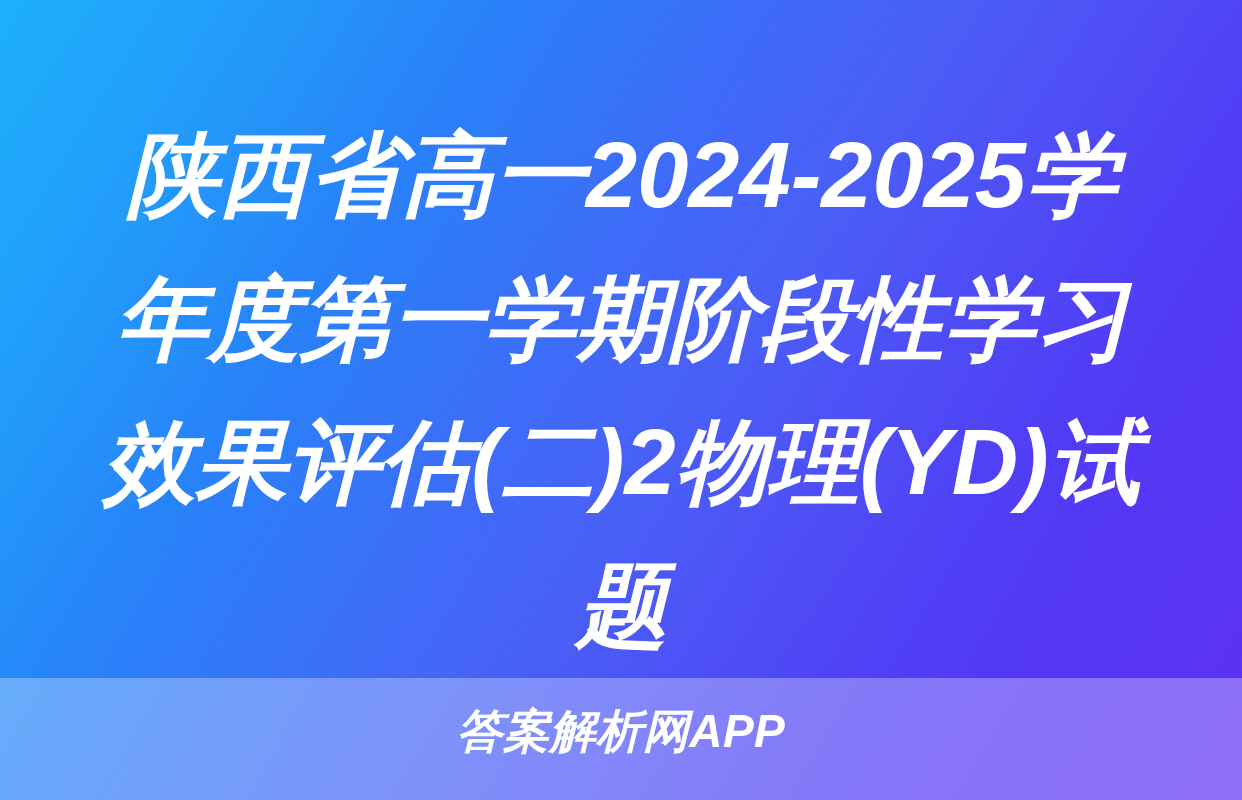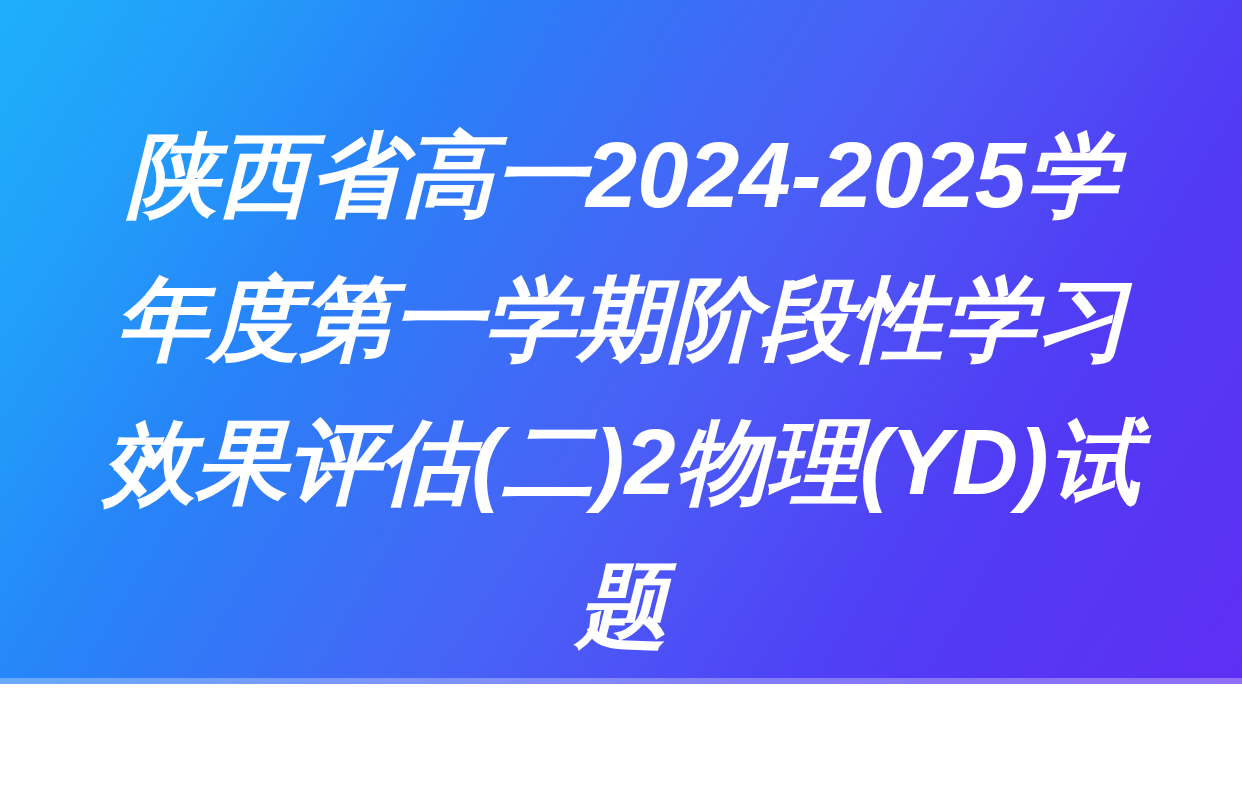--- a/index.html
+++ b/index.html
@@ -9,21 +9,21 @@
   body {
     width: 1242px;
     height: 800px;
     overflow: hidden;
     font-family: "Liberation Sans", "DejaVu Sans", sans-serif;
   }
 
   #card {
     position: relative;
     width: 1242px;
-    height: 684px;
+    height: 800px;
     background:
       linear-gradient(121deg,
         #12ABFB 0%,
         #1C9CFA 13%,
         #2A7FF8 30%,
         #3C64F7 47%,
         #4A50F6 62%,
         #5239F5 80%,
         #5B2BF4 100%);
     overflow: hidden;
@@ -86,14 +86,15 @@
 <body>
 
 <div id="card">
 
   <div id="sheen"></div>
 
   <div id="title-block">陕西省高一2024-2025学年度第一学期阶段性学习效果评估(二)2物理(YD)试题</div>
 
   <div id="footer-band"></div>
 
+  <div id="footer-text">答案解析网APP</div>
 
 </div>
 
 </body></html>

